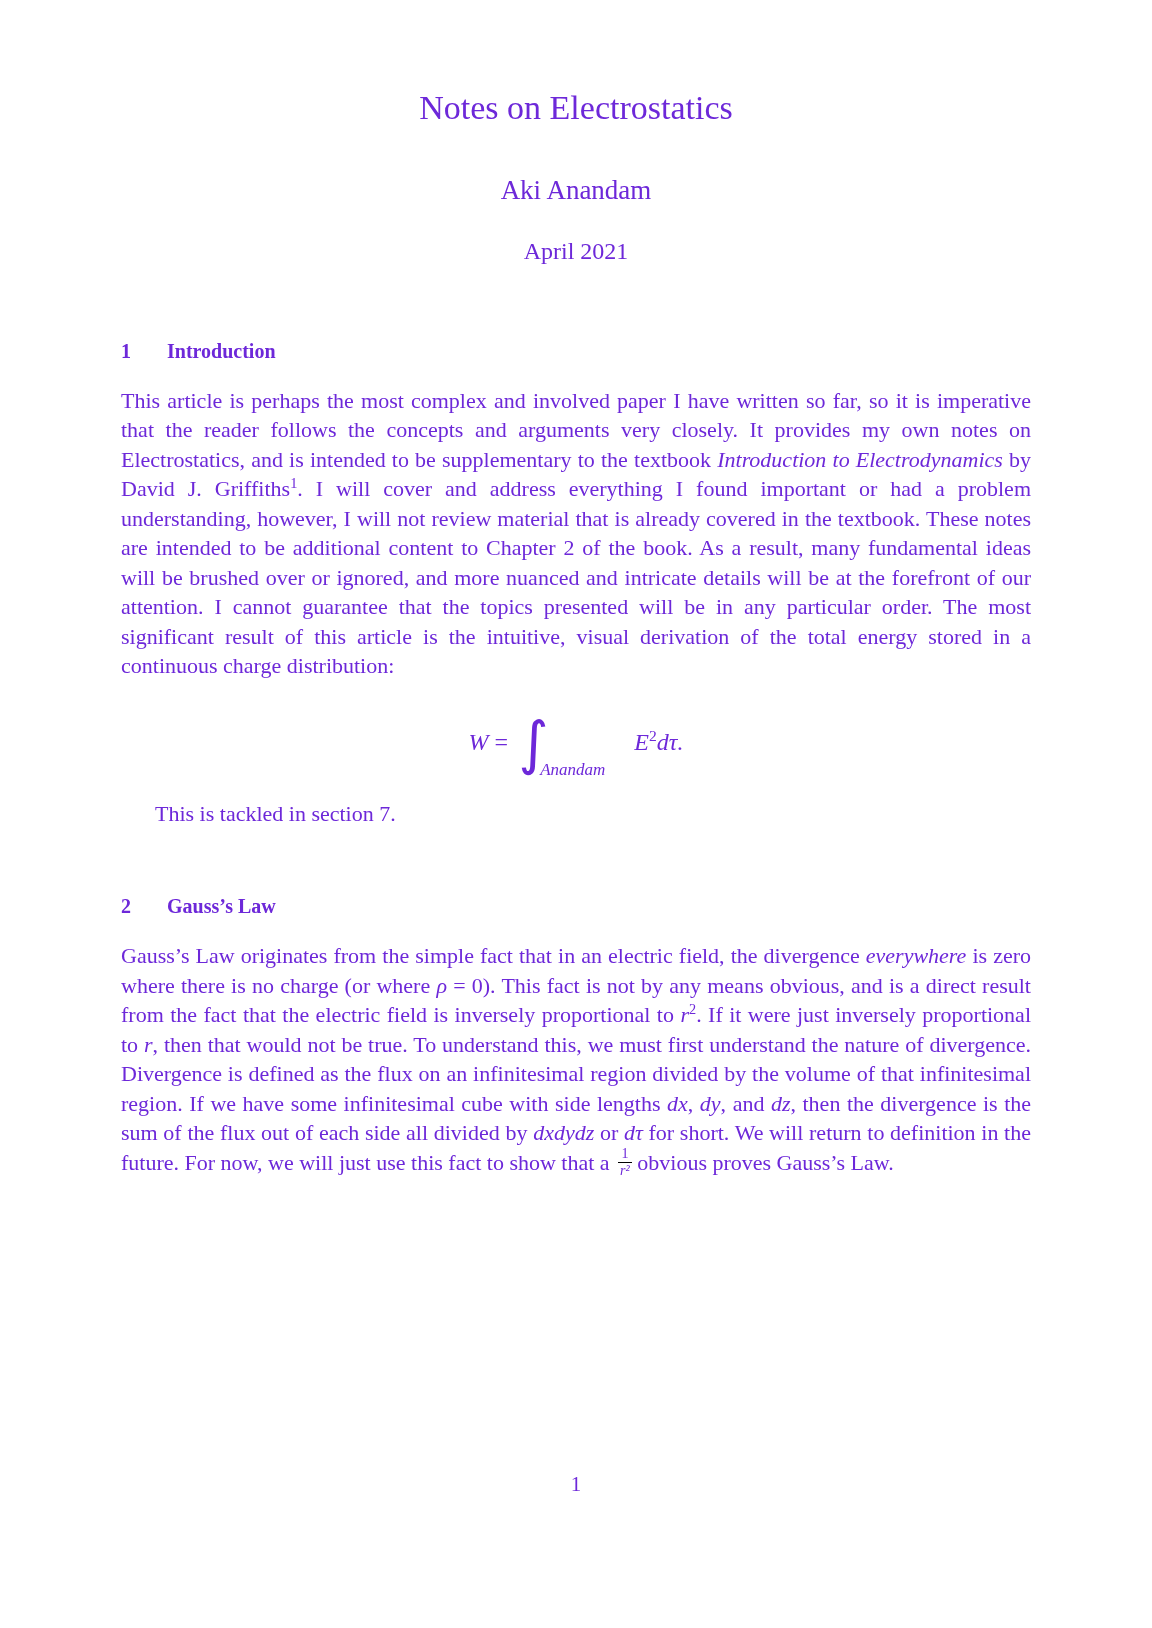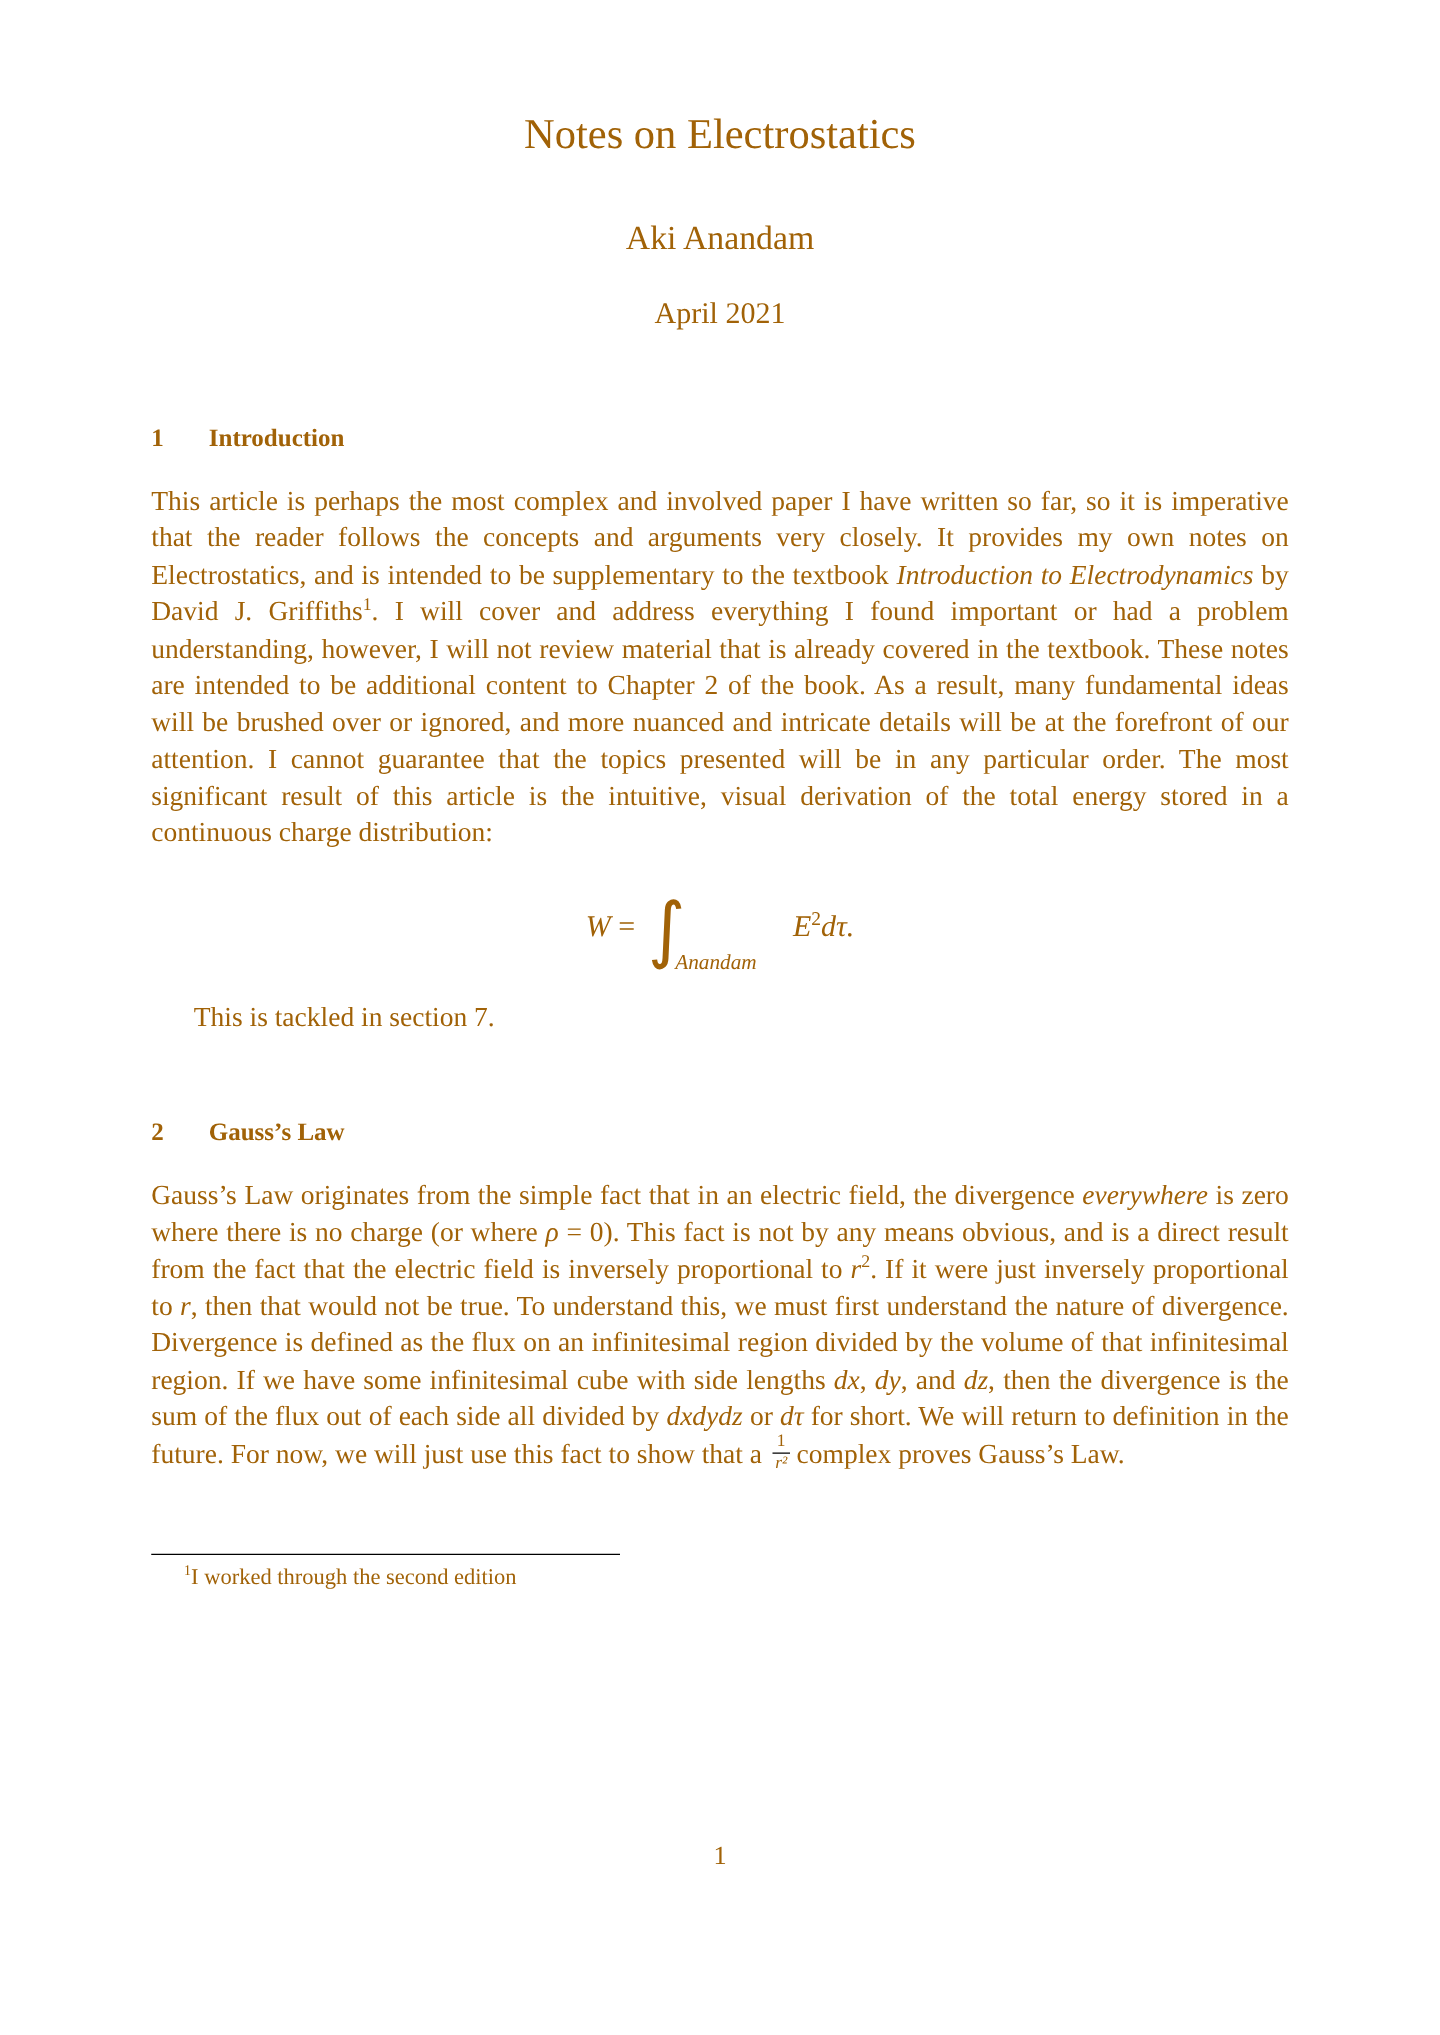--- a/index.html
+++ b/index.html
@@ -5,21 +5,21 @@
   html, body {
     margin: 0;
     padding: 0;
     background: #ffffff;
   }
   .page {
     position: relative;
     width: 1152px;
     height: 1628px;
     background: #ffffff;
-    color: #a16207;
+    color: #6d28d9;
     font-family: "Liberation Serif", "DejaVu Serif", serif;
     overflow: hidden;
   }
   .content {
     position: absolute;
     left: 121px;
     top: 0;
     width: 910px;
   }
   .doc-title {
@@ -157,23 +157,19 @@
       <span class="eq-rhs"><span class="it">E</span><sup>2</sup><span class="it">dτ.</span></span>
     </div>
 
     <p class="body-par indented"><span>This is tackled in section 7.</span></p>
 
     <h2 class="section-heading second"><span class="section-number">2</span><span>Gauss’s Law</span></h2>
 
     <p class="body-par"><span>Gauss’s Law originates from the simple fact that in an electric field, the divergence </span><span class="it">everywhere</span><span> is zero where there is no charge (or where </span><span class="it">ρ</span><span> = 0).  This fact is not by any means obvious, and is a direct result from the fact that the electric field is inversely proportional to </span><span class="it">r</span><sup>2</sup><span>.  If it were just inversely proportional to </span><span class="it">r</span><span>, then that would not be true.  To understand this, we must first understand the nature of divergence.  Divergence is defined as the flux on an infinitesimal region divided by the volume of that infinitesimal region.  If we have some infinitesimal cube with side lengths </span><span class="it">dx</span><span>, </span><span class="it">dy</span><span>, and </span><span class="it">dz</span><span>, then the divergence is the sum of the flux out of each side all divided by </span><span class="it">dxdydz</span><span> or </span><span class="it">dτ</span><span> for short.  We will return to definition in the future.  For now, we will just use this fact to show that a </span><span class="frac">
           <span class="fn">1</span>
           <span class="fd">r²</span>
-        </span><span> complex proves Gauss’s Law.</span></p>
+        </span><span> obvious proves Gauss’s Law.</span></p>
 
-    <div class="footnote-area">
-      <hr class="footnote-rule">
-      <div class="footnote-text"><sup>1</sup><span>I worked through the second edition</span></div>
-    </div>
 
   </div>
 
   <div class="page-number">1</div>
 </div>
 
 </body></html>

